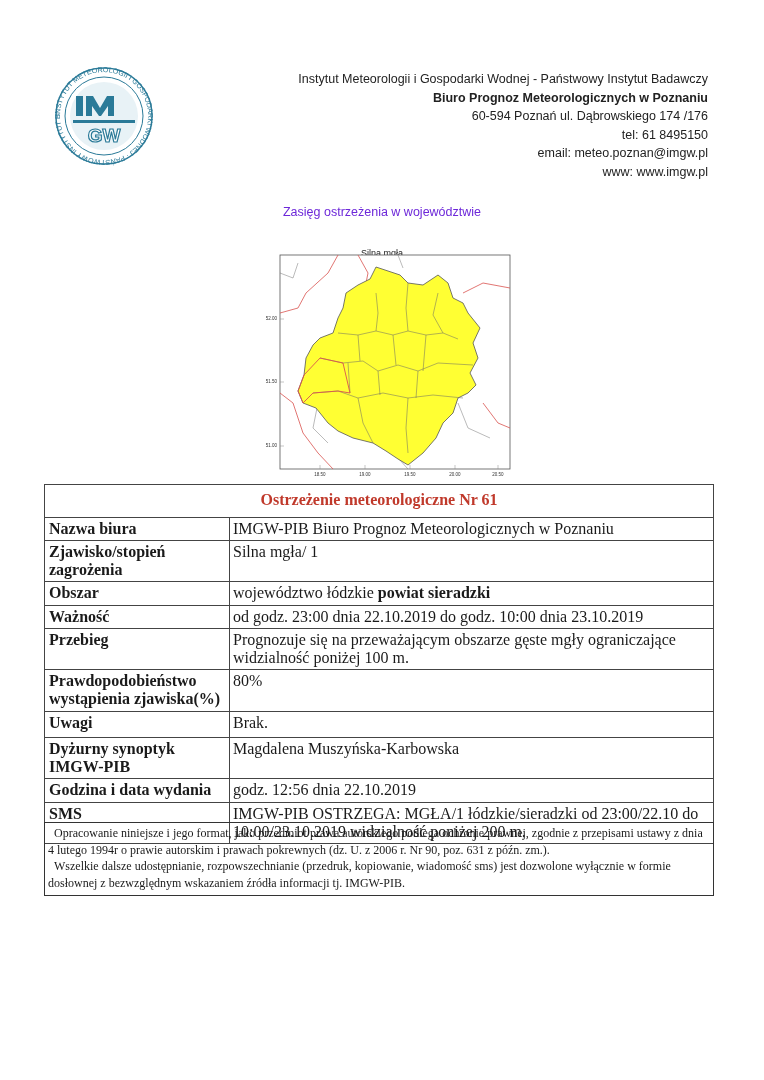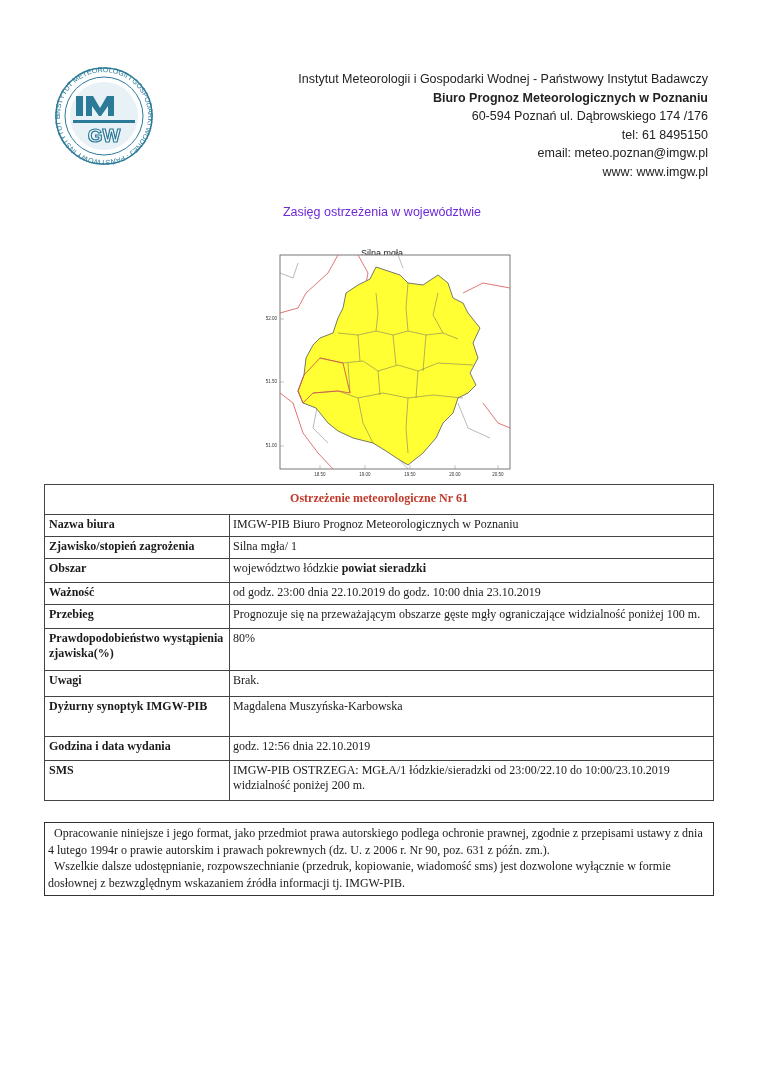--- a/index.html
+++ b/index.html
@@ -12,21 +12,21 @@
   #header-text { position:absolute; right:56px; top:70px; text-align:right; font-size:12.5px; line-height:18.6px; color:#222; }
   #header-text .bold { font-weight:bold; }
 
   #map-title { position:absolute; left:0; width:764px; top:205px; text-align:center; font-size:12.5px; color:#6d28d9; }
   #map-subtitle { position:absolute; left:0; width:764px; top:248px; text-align:center; font-size:9px; color:#222; }
 
   #map { position:absolute; left:258px; top:253px; width:256px; height:228px; }
 
   
   #warning-table { position:absolute; left:44px; top:484px; width:670px; border:1px solid #333; border-collapse:collapse; }
-  #warning-table td { border:1px solid #444; vertical-align:top; font-size:12px; padding:2px 4px; }
+  #warning-table td { border:1px solid #444; vertical-align:top; font-size:16px; padding:2px 4px; }
   #warning-table td.label { font-weight:bold; width:176px; }
   #warning-table td.value { padding-left:3px; }
   #warning-title { text-align:center; color:#c0392b; font-weight:bold; font-size:15px; padding:6px 0 8px 0 !important; }
 
   #footer-note { position:absolute; left:44px; top:822px; width:670px; height:74px; border:1px solid #333; box-sizing:border-box; font-size:12px; line-height:16.5px; padding:2px 3px; }
   #footer-note p { margin:0; }
 </style>
 </head>
 <body>
 

